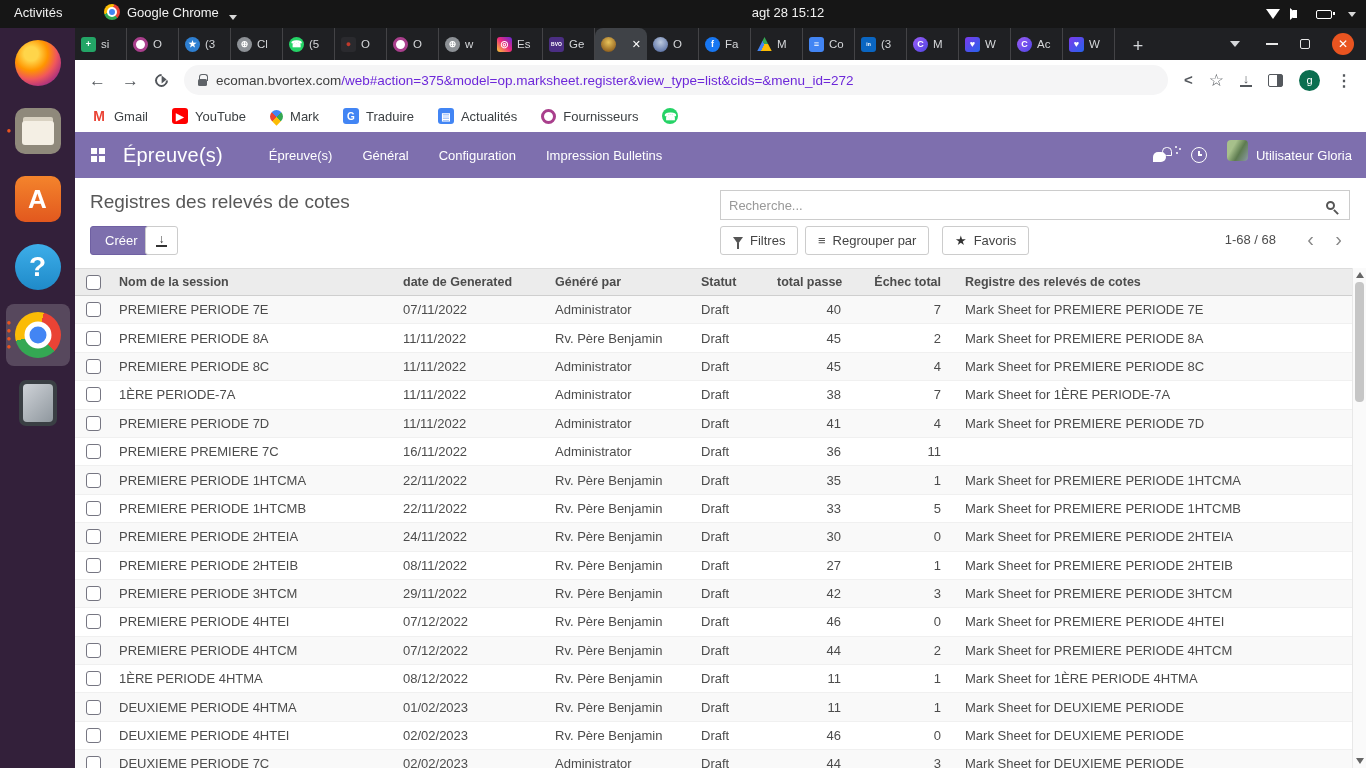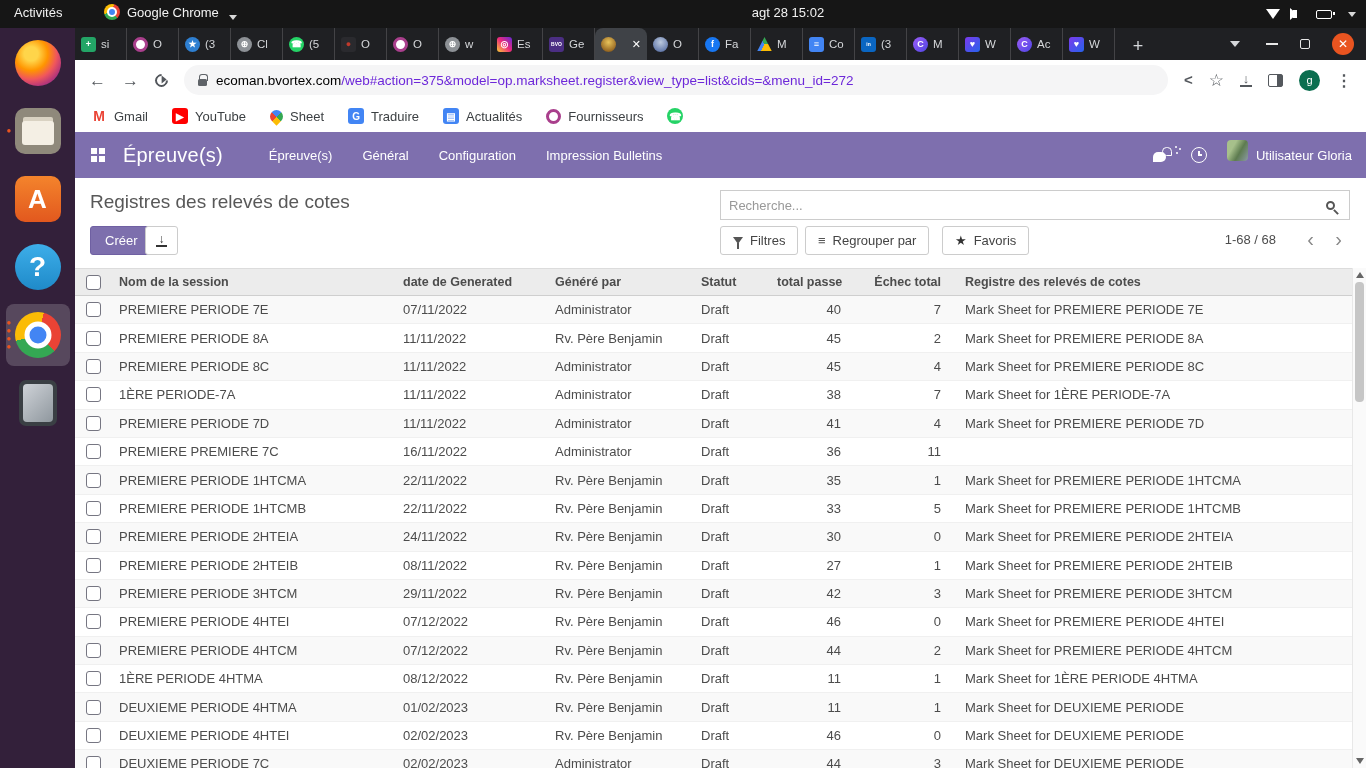--- a/index.html
+++ b/index.html
@@ -62,21 +62,21 @@
   .wclose::before{content:"✕"}
   
   .toolbar{height:40px;background:#fff;display:flex;align-items:center;padding:0 14px;gap:16px}
   .navg{font-size:17px;color:#54585d;line-height:1}
   .reload{width:13px;height:13px;border:2px solid #54585d;border-radius:50%;border-top-color:transparent;transform:rotate(45deg);position:relative}
   .reload::after{content:"";position:absolute;top:-4px;right:-2px;border:4px solid transparent;border-bottom:5px solid #54585d;transform:rotate(45deg)}
   .urlpill{flex:1;height:30px;background:#f5f5f6;border-radius:15px;display:flex;align-items:center;padding:0 14px;gap:9px;min-width:0}
   .lock{width:9px;height:7px;background:#5f6368;border-radius:1.5px;position:relative;margin-top:4px;flex:none}
   .lock::before{content:"";position:absolute;left:1.2px;top:-5px;width:6.5px;height:6px;border:1.6px solid #5f6368;border-bottom:none;border-radius:3px 3px 0 0}
   .url{font-size:13.5px;white-space:nowrap;overflow:hidden}
-  .url .dom{color:#000000}
+  .url .dom{color:#404040}
   .url .path{color:#6d28d9}
   .share::before{content:"<";font-weight:bold;font-size:15px;color:#54585d}
   .starb::before{content:"☆";font-size:17px;color:#54585d}
   .dlb{display:flex;flex-direction:column;align-items:center;color:#54585d}
   .dlb::before{content:"↓";font-size:13px;font-weight:bold;line-height:11px}
   .dlb::after{content:"";width:12px;height:2px;background:#54585d;margin-top:1px}
   .panelb{width:15px;height:13px;border:1.8px solid #54585d;border-radius:2px;position:relative}
   .panelb::after{content:"";position:absolute;right:0;top:0;bottom:0;width:5px;background:#54585d}
   .gavatar{width:21px;height:21px;border-radius:50%;background:#0b6e4f;color:#fff;font-size:11px;display:flex;align-items:center;justify-content:center}
   .kebab::before{content:"⋮";font-size:16px;color:#54585d;font-weight:bold}
@@ -147,21 +147,21 @@
 </head>
 <body>
 
 <div class="topbar">
   <span class="activities">Activités</span>
   <span class="appmenu">
     <span class="mini-chrome"></span>
     <span>Google Chrome</span>
     <span class="caret-dn"></span>
   </span>
-  <span class="sysclock">agt 28 15:02</span>
+  <span class="sysclock">agt 28 15:12</span>
   <span class="tray">
     <span class="net"></span>
     <span class="vol">
         <span class="vbox"></span>
         <span class="vcone"></span>
       </span>
     <span class="batt"></span>
     <span class="caret-dn"></span>
   </span>
 </div>
@@ -407,21 +407,21 @@
         <span class="bm-ico square" style="background: rgb(255, 0, 0); color: rgb(255, 255, 255);">
           <span>▶</span>
         </span>
         <span>YouTube</span>
       </div>
 
       <div class="bm">
         <span class="bm-ico pin" style="background: conic-gradient(rgb(66, 133, 244) 0deg, rgb(66, 133, 244) 25%, rgb(52, 168, 83) 0deg, rgb(52, 168, 83) 50%, rgb(251, 188, 5) 0deg, rgb(251, 188, 5) 75%, rgb(234, 67, 53) 0deg); color: rgb(255, 255, 255);">
           <span></span>
         </span>
-        <span>Sheet</span>
+        <span>Mark</span>
       </div>
 
       <div class="bm">
         <span class="bm-ico square" style="background: rgb(66, 133, 244); color: rgb(255, 255, 255);">
           <span>G</span>
         </span>
         <span>Traduire</span>
       </div>
 
       <div class="bm">

